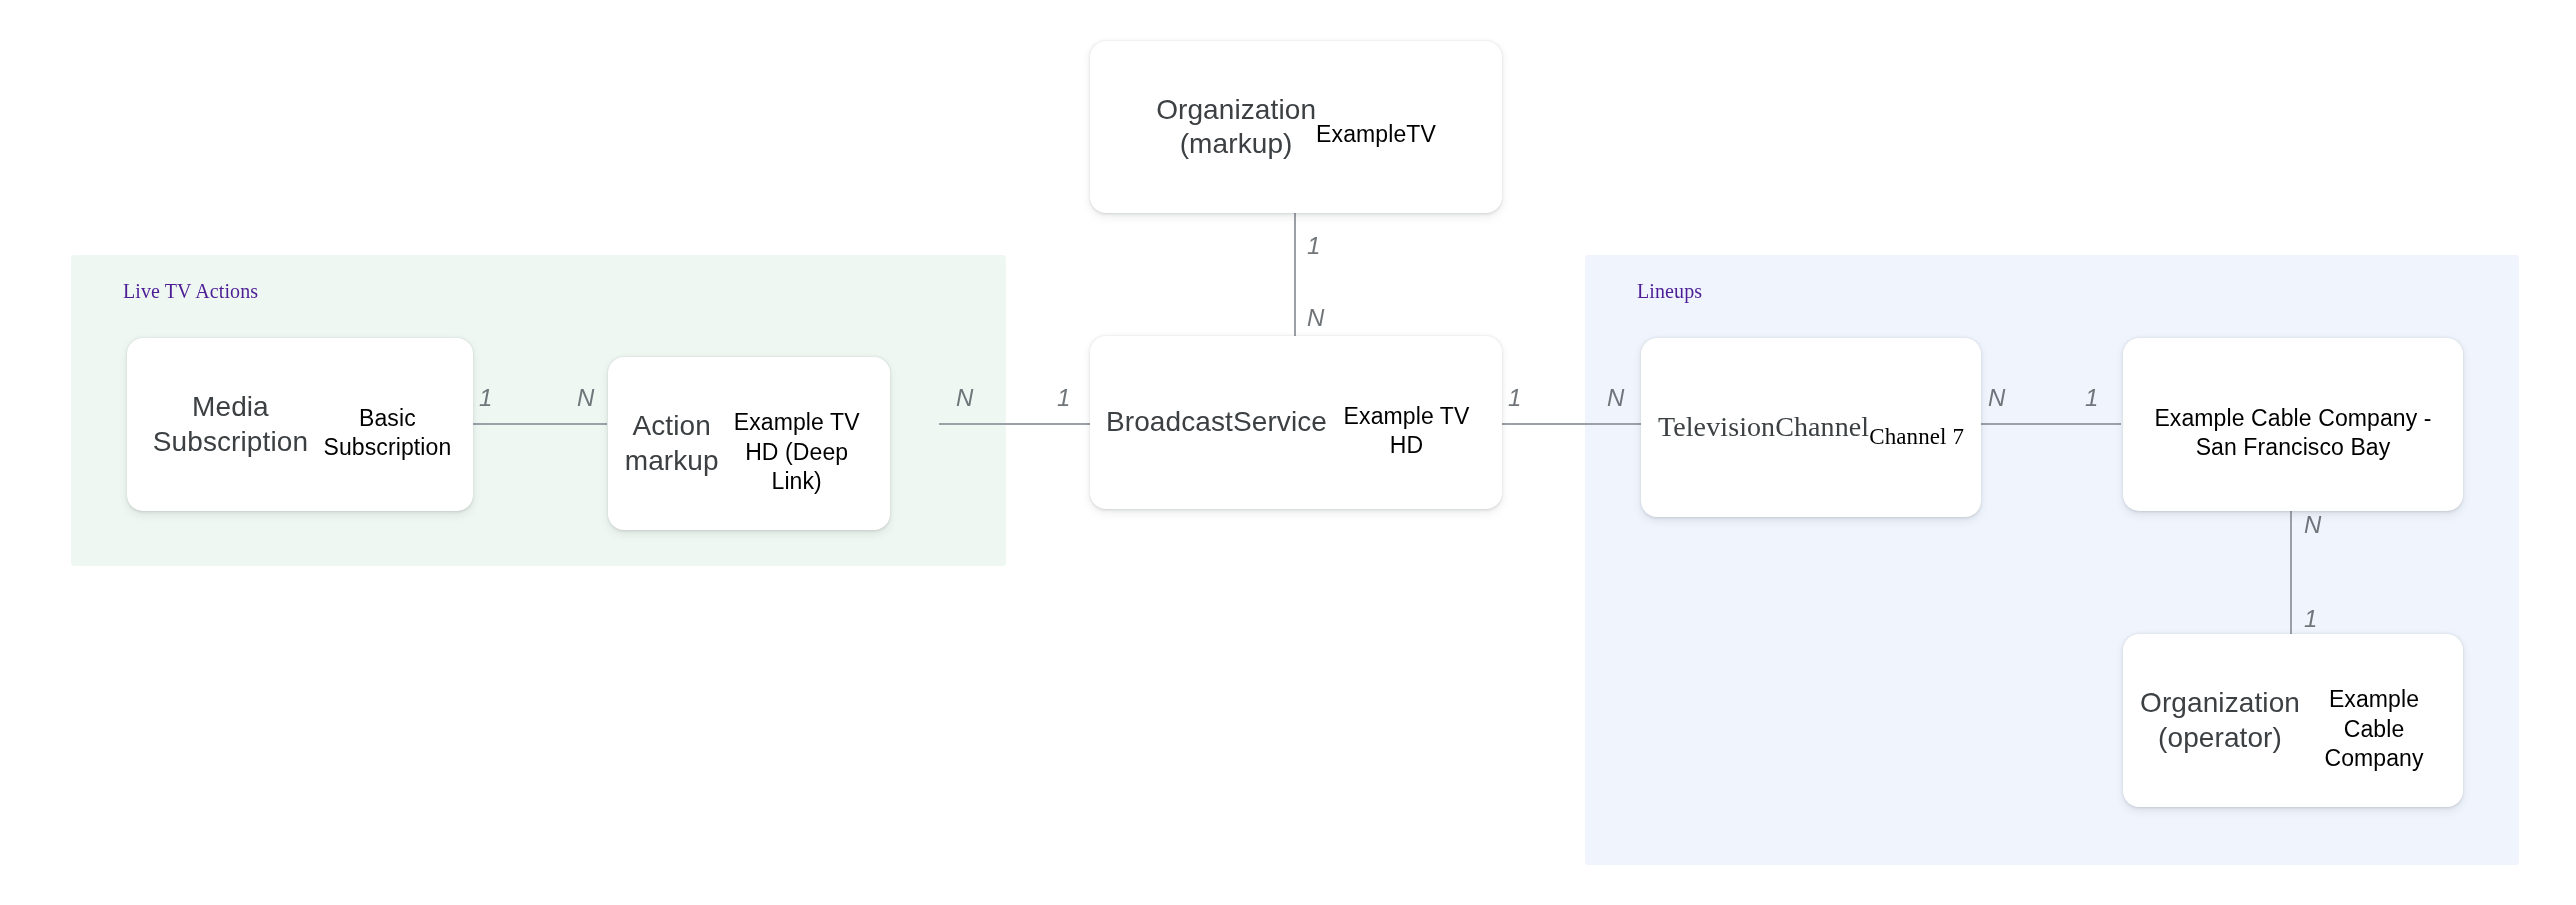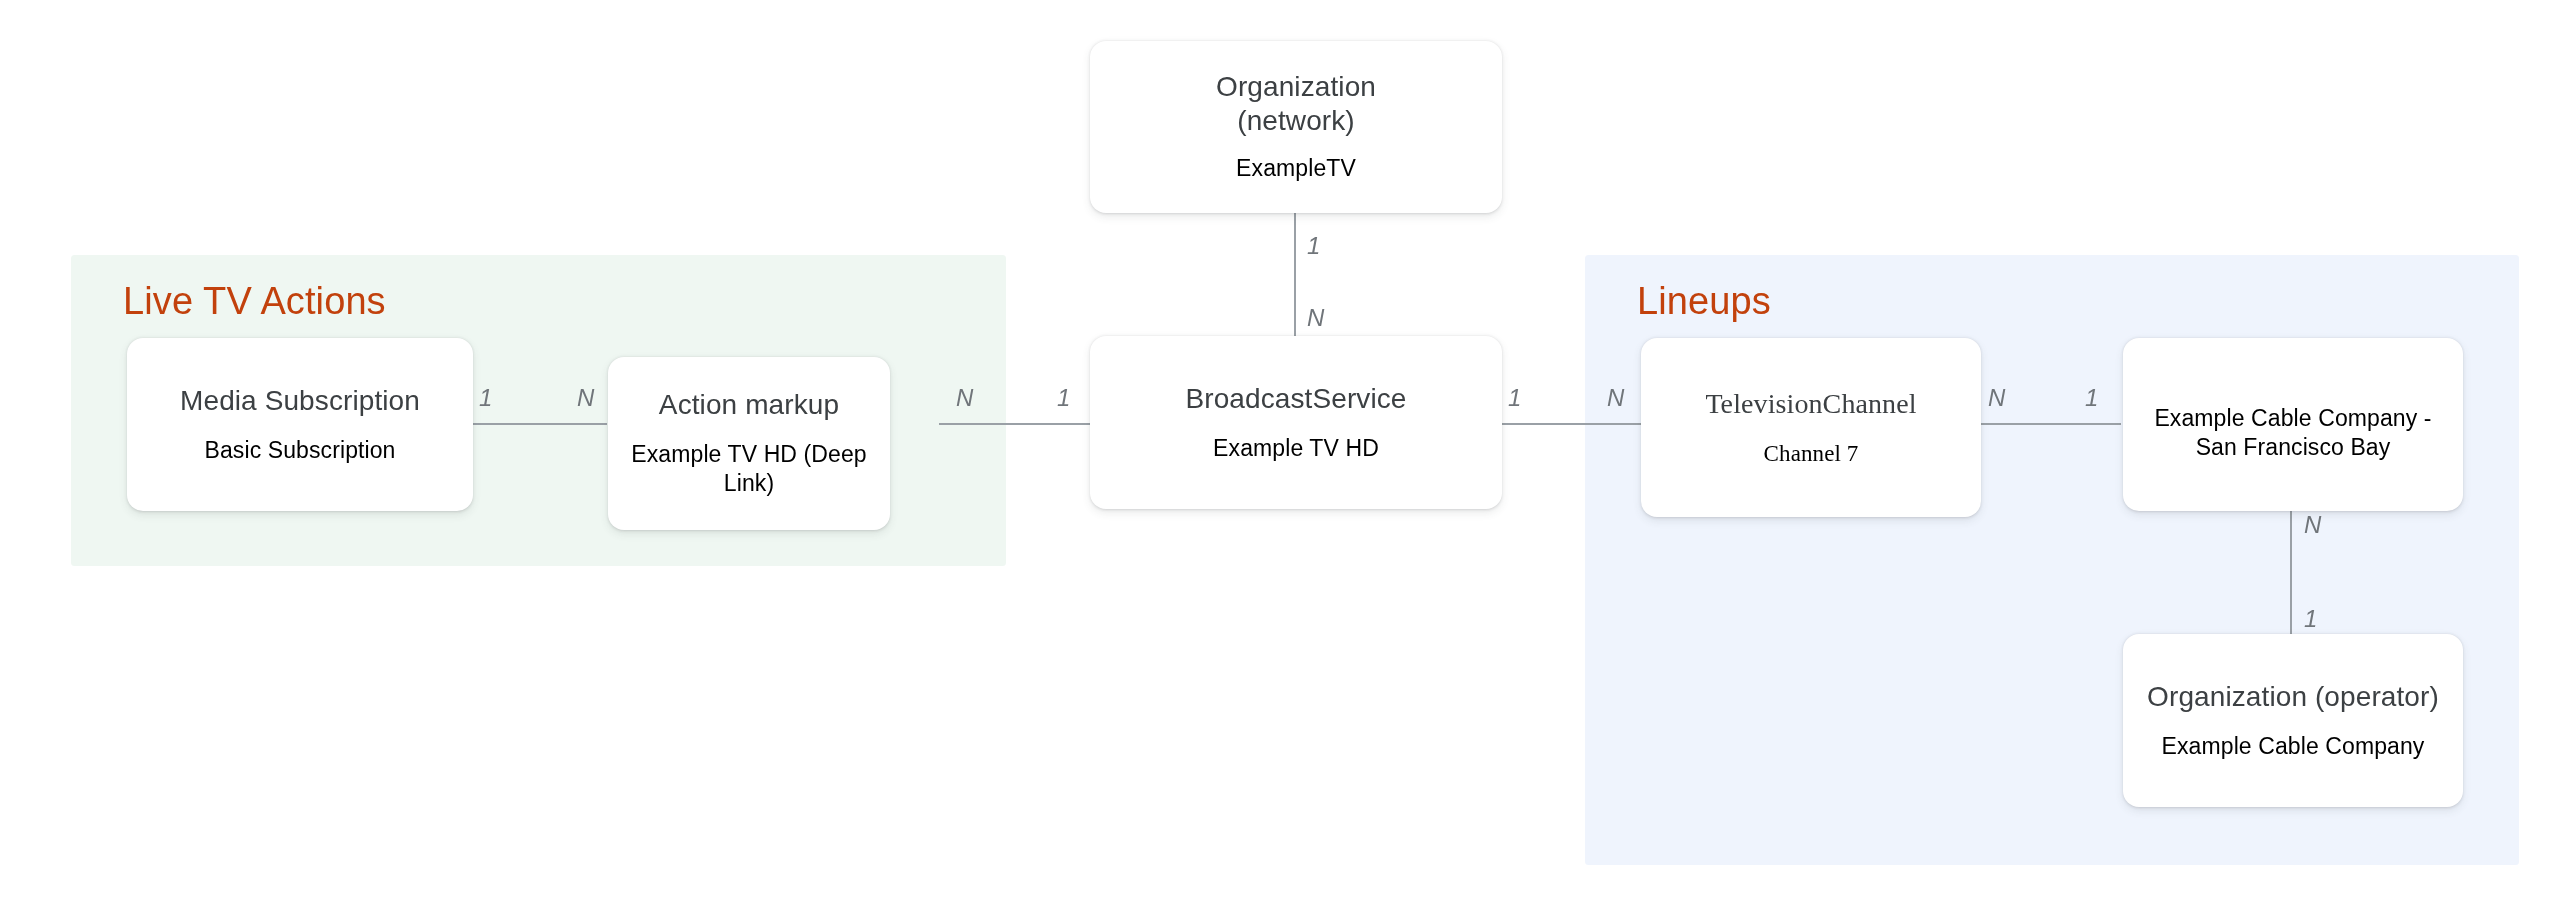--- a/index.html
+++ b/index.html
@@ -24,25 +24,26 @@
   
   .group-panel {
     position: absolute;
     border-radius: 3.5px;
   }
   .group-panel.green { background: #eff7f2; }
   .group-panel.blue  { background: #eff4fd; }
 
   .group-title {
     position: absolute;
-    font-size: 38px;
+    font-size: 20px;
     font-weight: 400;
-    color: #c2410c;
+    color: #4c1d95;
     letter-spacing: 0.1px;
     white-space: nowrap;
+    font-family: Liberation Serif, serif;
   }
 
   
   .edge-line {
     position: absolute;
     background: #9aa0a6;
   }
   .edge-line.h { height: 1.8px; }
   .edge-line.v { width: 1.8px; }
 
@@ -57,21 +58,20 @@
     line-height: 1;
   }
 
   
   .node {
     position: absolute;
     background: #ffffff;
     border-radius: 16px;
     box-shadow: 0 0.9px 2.7px rgba(60,64,67,0.16), 0 3.5px 8.8px rgba(60,64,67,0.10);
     display: flex;
-    flex-direction: column;
     align-items: center;
     justify-content: center;
     box-sizing: border-box;
     padding: 8.8px 16px;
   }
   .node-title {
     font-size: 28px;
     font-weight: 400;
     color: #3c4043;
     text-align: center;
@@ -122,21 +122,21 @@
   <div class="edge-label" style="left:1988px; top:386px;">N</div>
   <div class="edge-label" style="left:2085px; top:386px;">1</div>
 
   <div class="edge-line v" style="left:2290px; top:504px; height:138px;"></div>
   <div class="edge-label" style="left:2304px; top:513px;">N</div>
   <div class="edge-label" style="left:2304px; top:607px;">1</div>
 
   <div class="node" style="left:1090px; top:41px; width:412px; height:172px;">
     <div class="node-title">
       <span>Organization</span><br>
-      <span>(network)</span>
+      <span>(markup)</span>
     </div>
     <div class="node-subtitle tight">ExampleTV</div>
   </div>
 
   <div class="node" style="left:127px; top:338px; width:346px; height:173px;">
     <div class="node-title">Media Subscription</div>
     <div class="node-subtitle">Basic Subscription</div>
   </div>
 
   <div class="node" style="left:608px; top:338px; width:282px; height:173px;margin-top:19px;">

